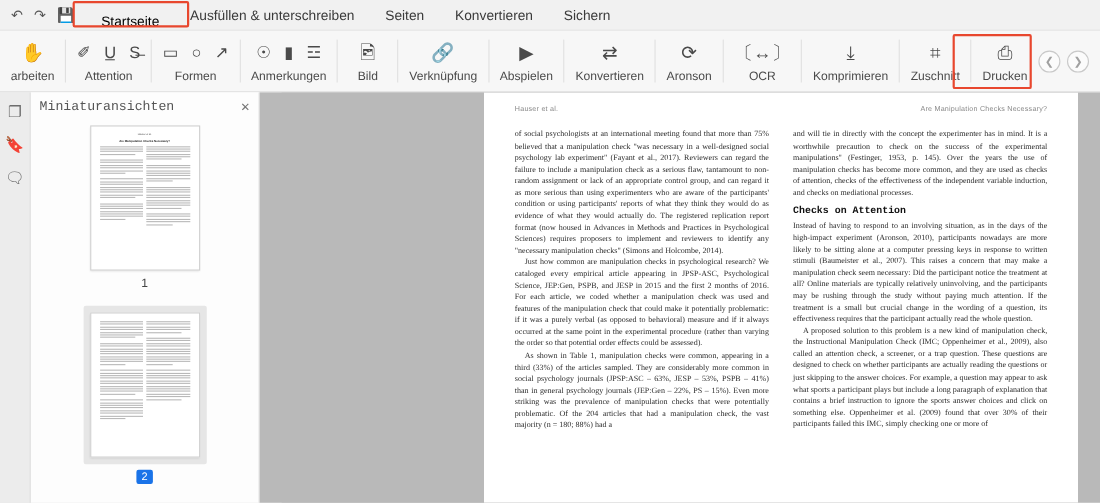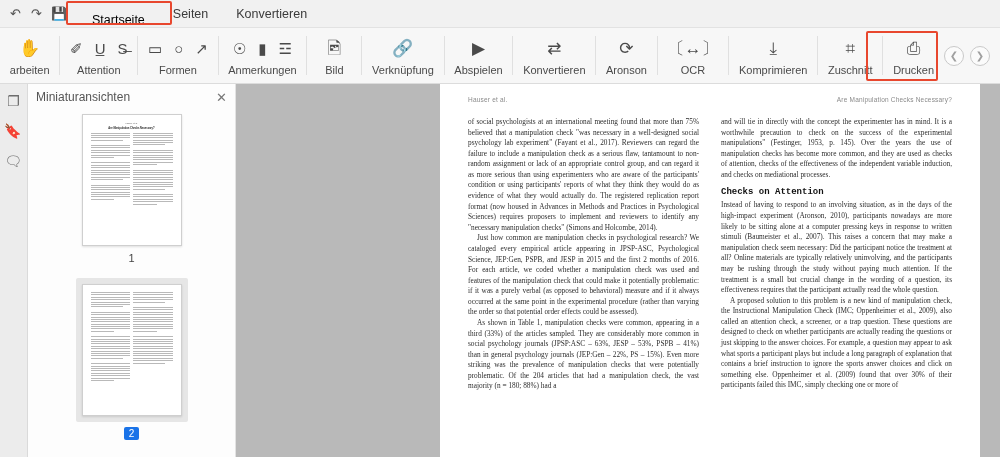--- a/index.html
+++ b/index.html
@@ -102,21 +102,21 @@
     padding-top: 10px; gap: 16px; flex: 0 0 auto;
   }
   .leftrail .ricon { font-size: 14px; color: #6d6d6d; line-height: 1; }
 
   .thumbpanel {
     width: 208px; background: #fdfdfd; border-right: 1px solid #e3e3e3;
     display: flex; flex-direction: column; flex: 0 0 auto; position: relative;
   }
   .thumbhead {
     height: 26px; display: flex; align-items: center;
-    padding: 0 8px; font-size: 12px; color: #555;
+    padding: 0 8px; font-size: 12px; color: #555; font-family: Liberation Mono, monospace;
   }
   .thumbhead .close { margin-left: auto; font-size: 13px; color: #777; }
   .thumbs { flex: 1 1 auto; overflow: hidden; padding-top: 4px; }
   .thumbitem { display: flex; flex-direction: column; align-items: center; }
   .page-card {
     width: 100px; height: 132px; background: #fff;
     border: 1px solid #cfcfcf;
     box-shadow: 0 1px 2px rgba(0,0,0,.12);
     padding: 7px 8px;
     overflow: hidden;
@@ -184,24 +184,30 @@
     <div class="qa">
       <span>↶</span>
       <span>↷</span>
       <span>💾</span>
     </div>
     <div class="tabs">
       <div class="tab active">
           <span>Startseite</span>
         </div>
       <div class="tab">
+          <span>Ausfüllen &amp; unterschreiben</span>
+        </div>
+      <div class="tab">
           <span>Seiten</span>
         </div>
       <div class="tab">
           <span>Konvertieren</span>
+        </div>
+      <div class="tab">
+          <span>Sichern</span>
         </div>
     </div>
     <div class="tab-highlight"></div>
   </div>
 
   <div class="ribbon">
 
     <div class="rgroup">
       <div class="glyph">✋</div>
       <div class="rlabel">arbeiten</div>

